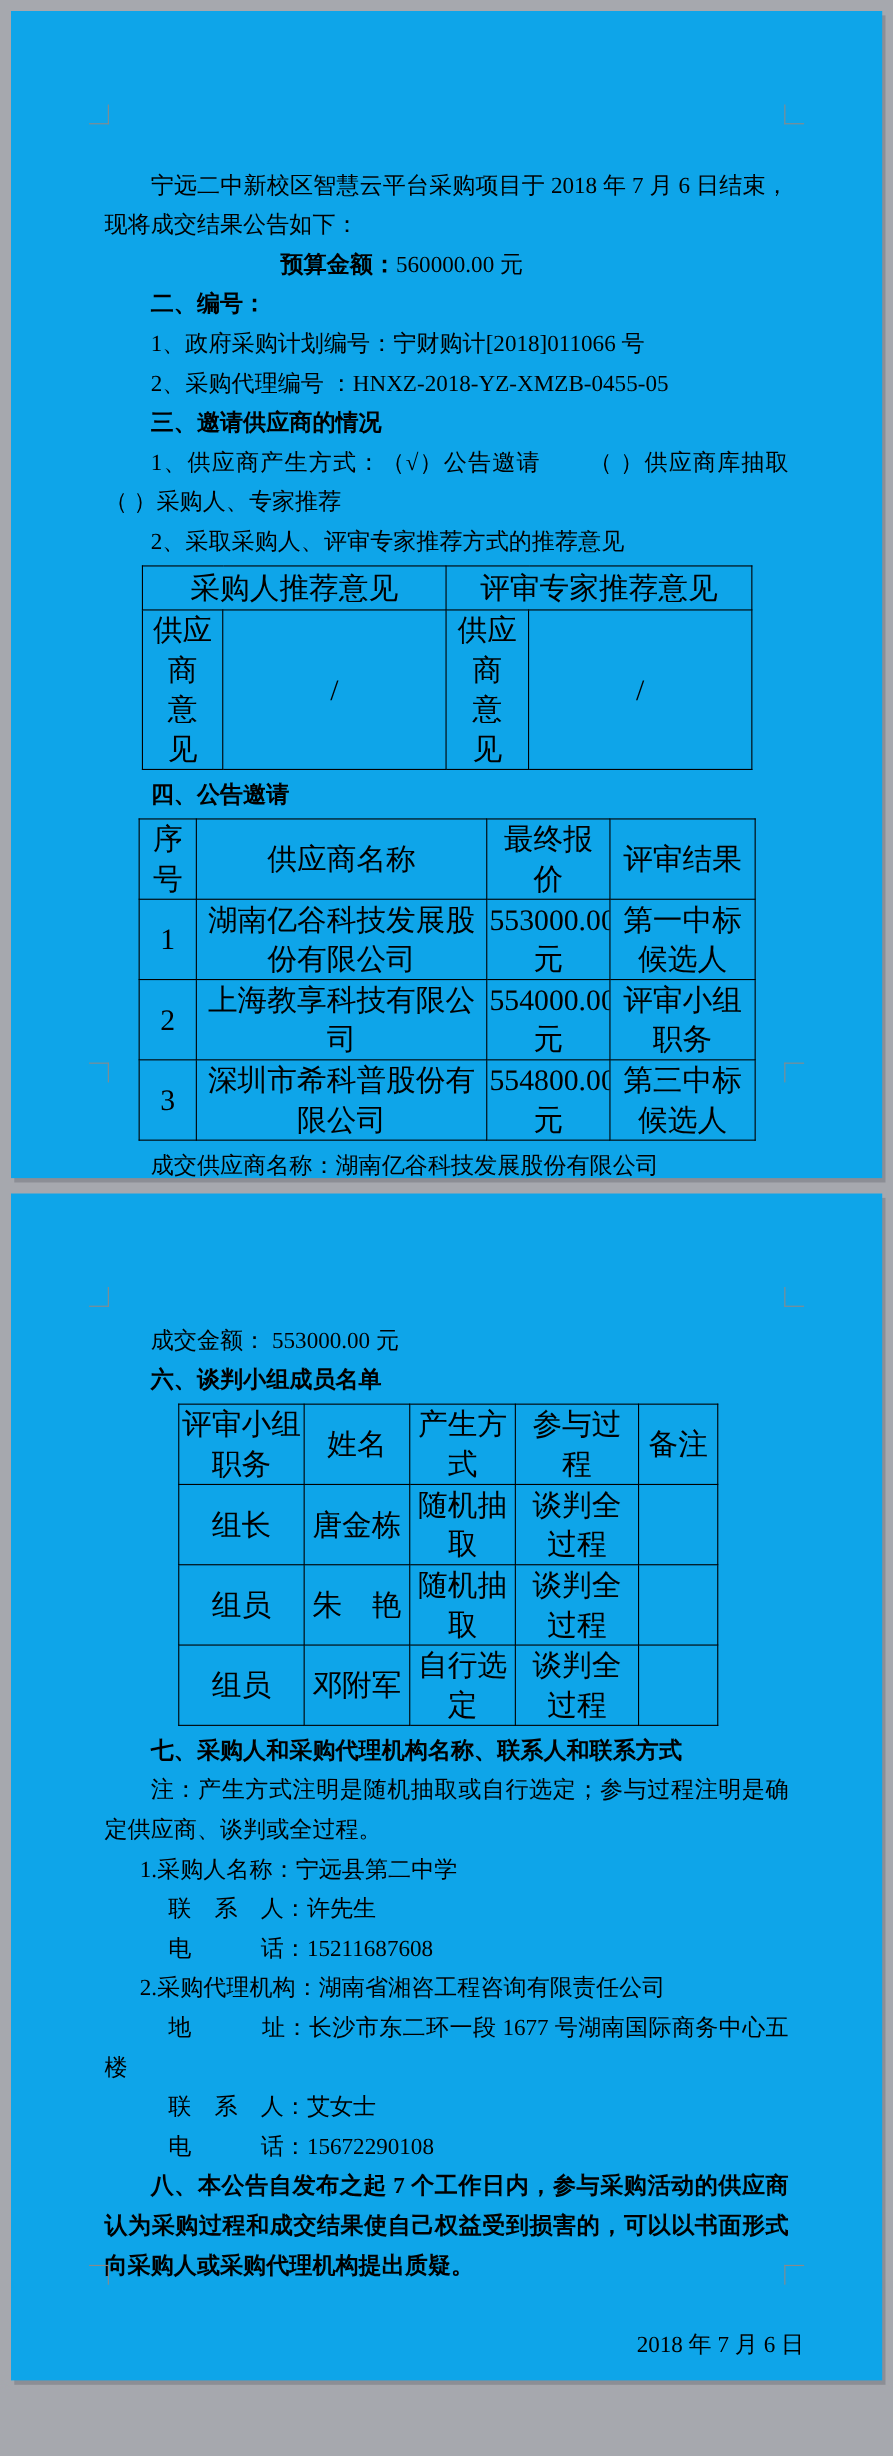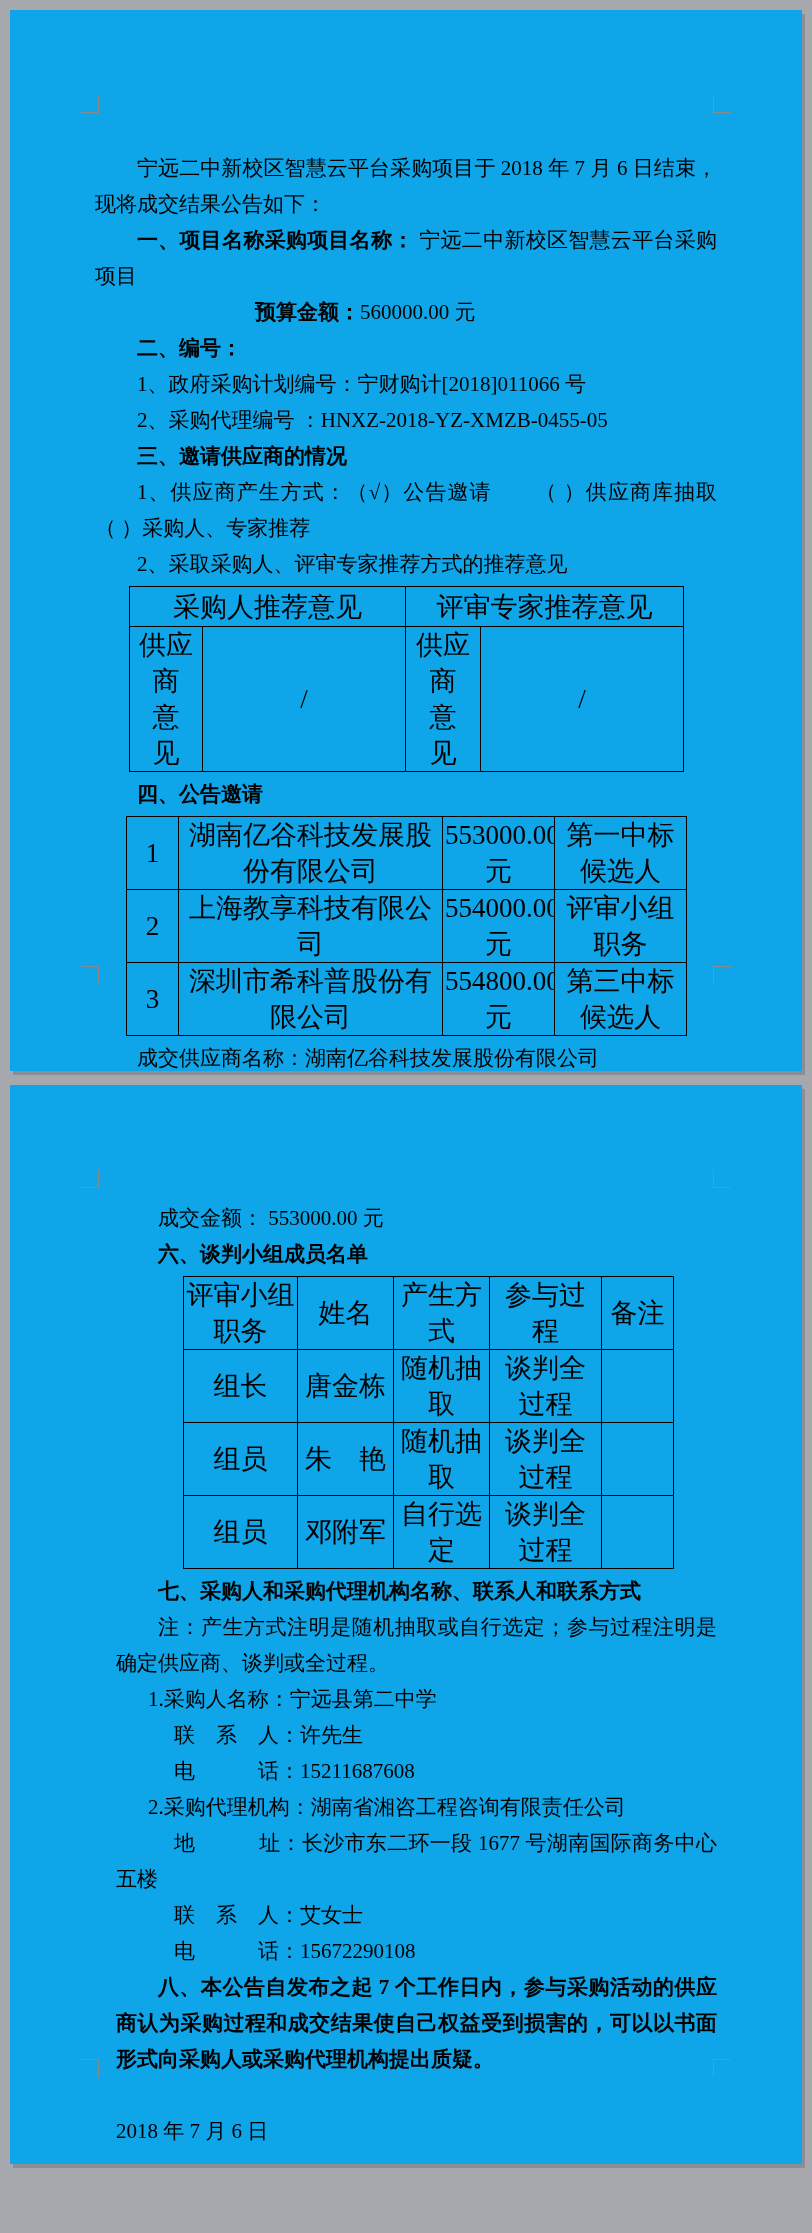--- a/index.html
+++ b/index.html
@@ -17,35 +17,35 @@
     background: #a6a8ae;
   }
   .page {
     position: relative;
     width: 792px;
     background: #0ea5e9;
     box-shadow: 3px 4px 0 0 #8c8e95;
     overflow: hidden;
   }
   .page1 { height: 1061px; }
-  .page2 { height: 1079px; margin-top: 14px; padding-left: 21px; }
+  .page2 { height: 1079px; margin-top: 14px; }
   .content {
     padding: 0 85px;
     font-size: 21px;
     line-height: 36px;
   }
   .page1 .content { padding-top: 140px; }
   .page2 .content { padding-top: 115px; }
   p { margin: 0; text-align: justify; }
   .indent { text-indent: 42px; }
   .bold { font-weight: bold; }
   .budget { margin-left: 160px; }
   .small-indent { text-indent: 32px; }
   .label-indent { text-indent: 58px; }
-  .date { text-align: left; margin-top: 36px; margin-right: -14px; }
+  .date { text-align: right; margin-top: 36px; margin-right: -14px; }
   table {
     border-collapse: collapse;
     table-layout: fixed;
     font-size: 27px;
     line-height: 36px;
   }
   td, th {
     border: 1px solid #000;
     text-align: center;
     vertical-align: middle;
@@ -76,21 +76,20 @@
 
   <div class="page page1">
     <div class="crop tl"></div>
     <div class="crop tr"></div>
     <div class="crop bl"></div>
     <div class="crop br"></div>
 
     <div class="content">
       <p class="indent">宁远二中新校区智慧云平台采购项目于 2018 年 7 月 6 日结束，现将成交结果公告如下：</p>
 
-      <p class="indent"><b>一、项目名称采购项目名称：</b><span> 宁远二中新校区智慧云平台采购项目</span></p>
 
       <p class="budget"><b>预算金额：</b><span>560000.00 元</span></p>
 
       <p class="indent bold">二、编号：</p>
       <p class="indent">1、政府采购计划编号：宁财购计[2018]011066 号</p>
       <p class="indent">2、采购代理编号 ：HNXZ-2018-YZ-XMZB-0455-05</p>
 
       <p class="indent bold">三、邀请供应商的情况</p>
       <p class="indent">1、供应商产生方式：（√）公告邀请　　（ ）供应商库抽取　（ ）采购人、专家推荐</p>
       <p class="indent">2、采取采购人、评审专家推荐方式的推荐意见</p>
@@ -119,20 +118,26 @@
       <p class="indent bold">四、公告邀请</p>
 
       <table class="t2">
         <colgroup>
             <col style="width:52px">
             <col style="width:264px">
             <col style="width:112px">
             <col style="width:132px">
           </colgroup>
         <tbody>
+            <tr class="hdr">
+          <td>序号</td>
+          <td>供应商名称</td>
+          <td>最终报价</td>
+          <td>评审结果</td>
+        </tr>
         <tr class="row">
           <td>1</td>
           <td>湖南亿谷科技发展股份有限公司</td>
           <td>553000.00 元</td>
           <td>第一中标候选人</td>
         </tr>
         <tr class="row">
           <td>2</td>
           <td>上海教享科技有限公司</td>
           <td>554000.00 元</td>

